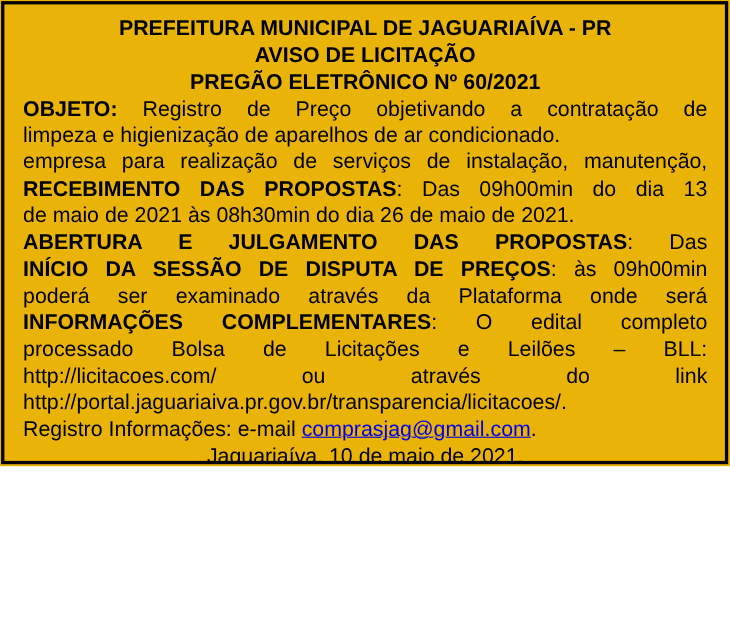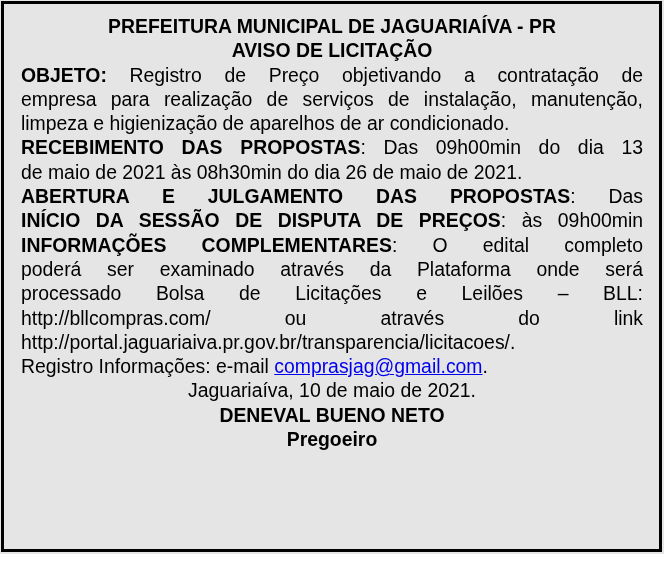--- a/index.html
+++ b/index.html
@@ -2,24 +2,24 @@
 <html><head>
 <meta charset="utf-8">
 <style>
   html, body {
     margin: 0;
     padding: 0;
     background: #ffffff;
   }
   .page {
     width: 664px;
-    height: 554px;
+    height: 424px;
     box-sizing: border-box;
     position: relative;
-    background: #e5e5e5;
+    background: #eab308;
     font-family: "Liberation Sans", "DejaVu Sans", sans-serif;
     color: #000000;
     overflow: hidden;
   }
   .frame {
     position: absolute;
     left: 1px;
     top: 1px;
     right: 2px;
     bottom: 2px;
@@ -49,31 +49,32 @@
   }
 </style>
 </head>
 <body>
 
 <div class="page">
   <div class="frame">
     <div>
         <div class="line center"><span class=" b">PREFEITURA MUNICIPAL DE JAGUARIAÍVA - PR</span></div>
         <div class="line center"><span class=" b">AVISO DE LICITAÇÃO</span></div>
+        <div class="line center"><span class=" b">PREGÃO ELETRÔNICO Nº 60/2021</span></div>
         <div class="line justify"><span class=" b">OBJETO:</span><span> Registro de Preço objetivando a contratação de</span></div>
+        <div class="line left"><span>limpeza e higienização de aparelhos de ar condicionado.</span></div>
         <div class="line justify"><span>empresa para realização de serviços de instalação, manutenção,</span></div>
-        <div class="line left"><span>limpeza e higienização de aparelhos de ar condicionado.</span></div>
         <div class="line justify"><span class=" b">RECEBIMENTO DAS PROPOSTAS</span><span>: Das 09h00min do dia 13</span></div>
         <div class="line left"><span>de maio de 2021 às 08h30min do dia 26 de maio de 2021.</span></div>
         <div class="line justify"><span class=" b">ABERTURA E JULGAMENTO DAS PROPOSTAS</span><span>: Das</span></div>
         <div class="line justify"><span class=" b">INÍCIO DA SESSÃO DE DISPUTA DE PREÇOS</span><span>: às 09h00min</span></div>
+        <div class="line justify"><span>poderá ser examinado através da Plataforma onde será</span></div>
         <div class="line justify"><span class=" b">INFORMAÇÕES COMPLEMENTARES</span><span>: O edital completo</span></div>
-        <div class="line justify"><span>poderá ser examinado através da Plataforma onde será</span></div>
         <div class="line justify"><span>processado Bolsa de Licitações e Leilões – BLL:</span></div>
-        <div class="line justify"><span>http://bllcompras.com/ ou através do link</span></div>
+        <div class="line justify"><span>http://licitacoes.com/ ou através do link</span></div>
         <div class="line left"><span>http://portal.jaguariaiva.pr.gov.br/transparencia/licitacoes/.</span></div>
         <div class="line left"><span>Registro Informações: e-mail </span><a class="email" href="#">comprasjag@gmail.com</a><span>.</span></div>
         <div class="line center"><span>Jaguariaíva, 10 de maio de 2021.</span></div>
         <div class="line center"><span class=" b">DENEVAL BUENO NETO</span></div>
         <div class="line center"><span class=" b">Pregoeiro</span></div>
       </div>
   </div>
 </div>
 
 </body></html>

